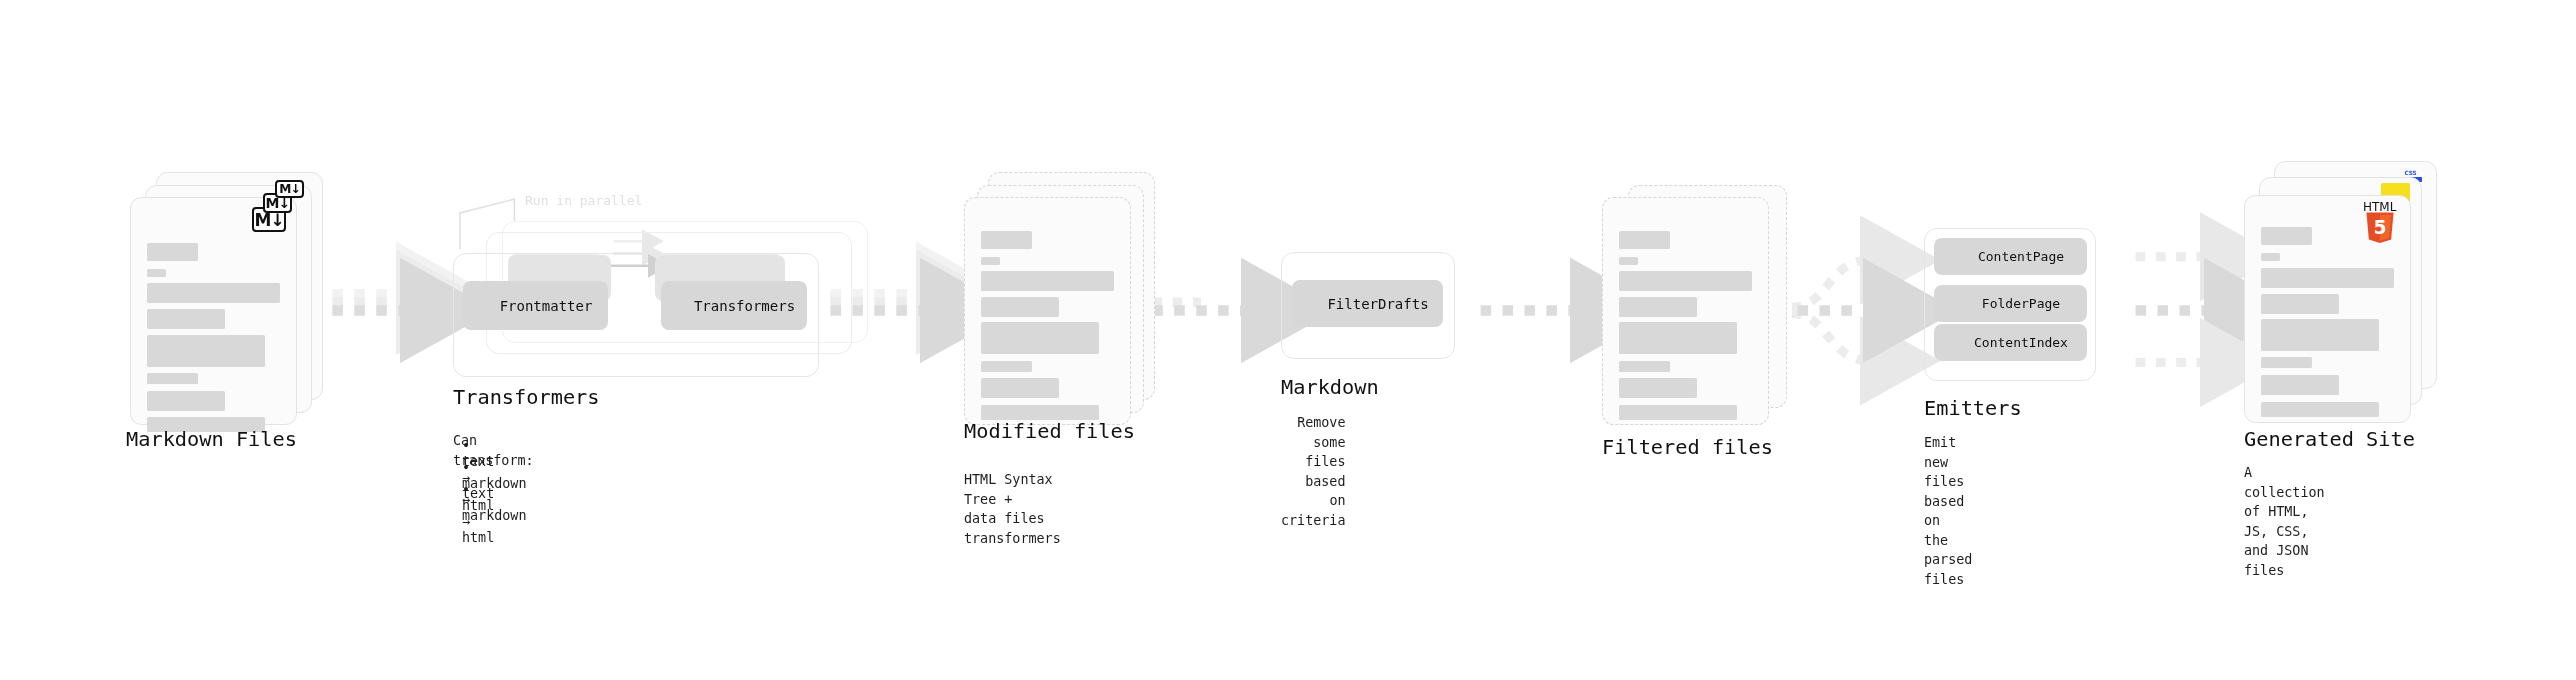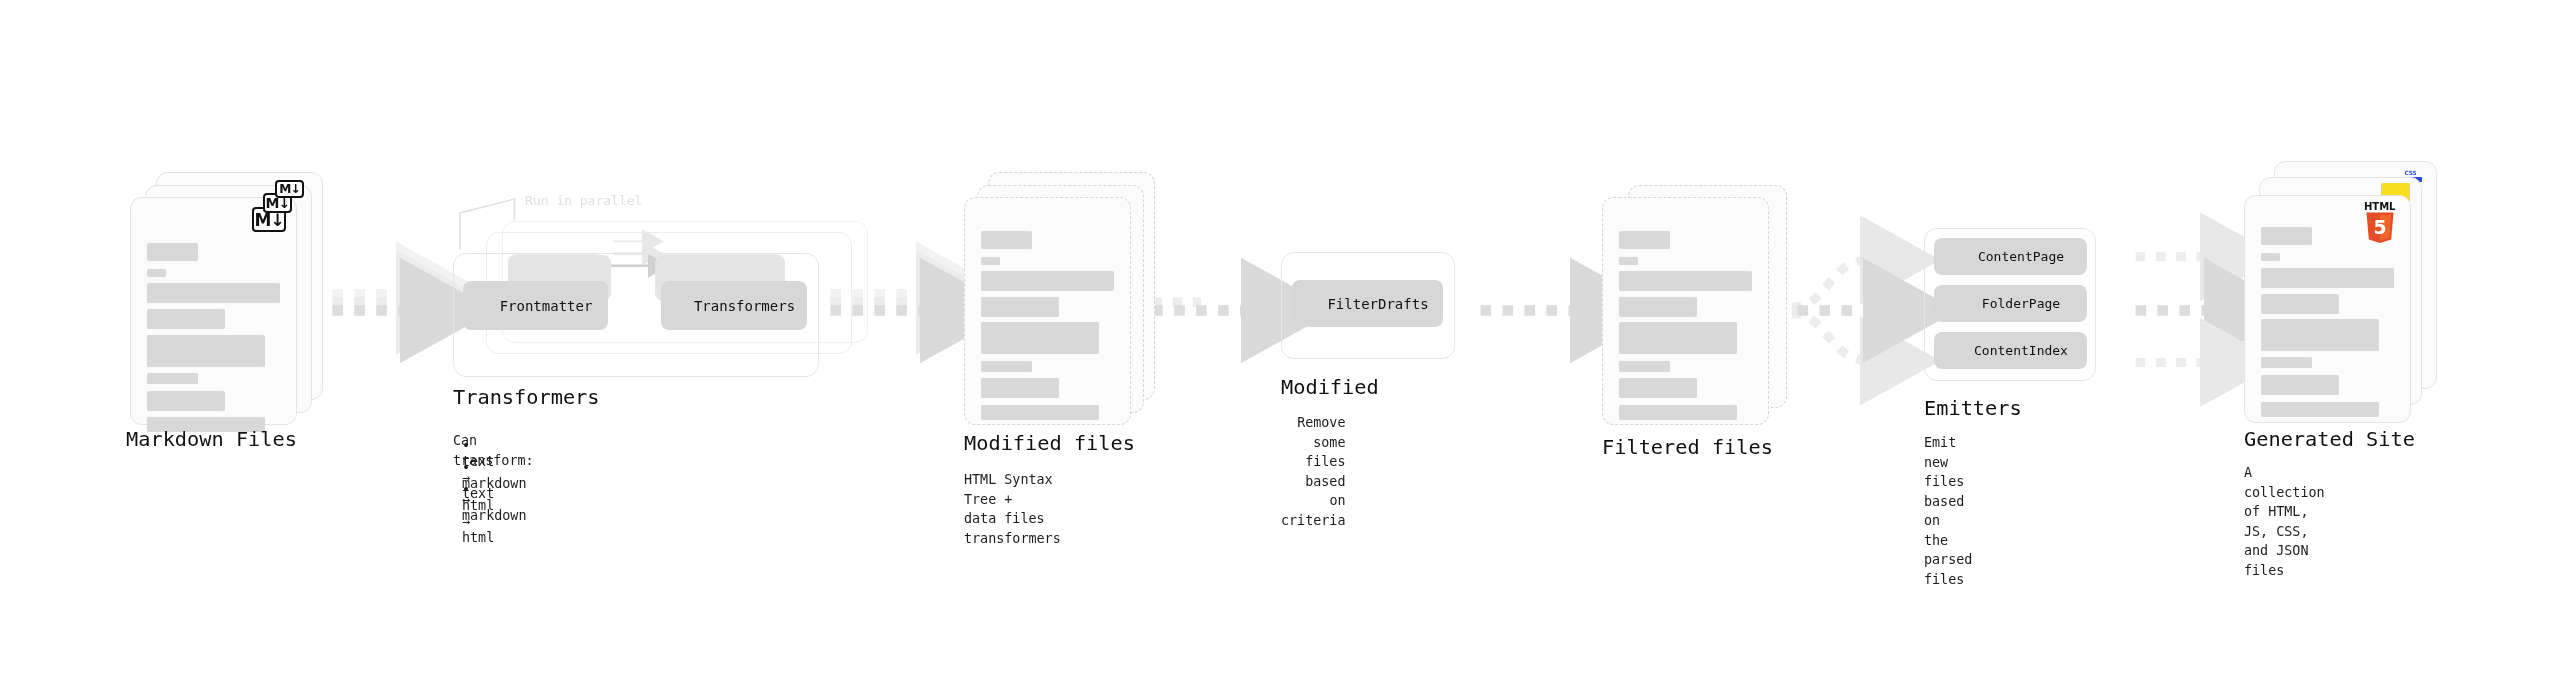--- a/index.html
+++ b/index.html
@@ -235,29 +235,29 @@
   <div class="file-card dashed" style="left:964px; top:197px; width:167px; height:228px;">
     <div class="bar" style="left:16.3px;top:32.5px;width:51px;height:18px;"></div>
     <div class="bar" style="left:16.3px;top:59px;width:18.7px;height:8.1px;"></div>
     <div class="bar" style="left:16.3px;top:73px;width:133px;height:20.3px;"></div>
     <div class="bar" style="left:16.3px;top:99px;width:78px;height:20.3px;"></div>
     <div class="bar" style="left:16.3px;top:124px;width:118px;height:32px;"></div>
     <div class="bar" style="left:16.3px;top:163px;width:51px;height:11.4px;"></div>
     <div class="bar" style="left:16.3px;top:180px;width:78px;height:20.3px;"></div>
     <div class="bar" style="left:16.3px;top:207px;width:118px;height:14.6px;"></div>
   </div>
-  <div class="stage-title" style="left:964px; top:431px;">Modified files</div>
+  <div class="stage-title" style="left:964px; top:419px;">Modified files</div>
   <div class="stage-desc" style="left:964px; top:470px;">HTML Syntax Tree +
 data files transformers</div>
 </div>
 
 <div class="stage">
   <div class="group-box" style="left:1281px; top:252px; width:174px; height:107px;"></div>
   <div class="pill" style="left:1292px; top:280px; width:151px; height:47px;">FilterDrafts</div>
-  <div class="stage-title" style="left:1281px; top:375px;">Modified</div>
+  <div class="stage-title" style="left:1281px; top:375px;">Markdown</div>
   <div class="stage-desc" style="left:1281px; top:413px;text-align:right;">Remove some files based
 on criteria</div>
 </div>
 
 <div class="stage">
   <div class="file-card dashed" style="left:1628px; top:185px; width:159px; height:223px;"></div>
   <div class="file-card dashed" style="left:1602px; top:197px; width:167px; height:228px;">
     <div class="bar" style="left:16.3px;top:32.5px;width:51px;height:18px;"></div>
     <div class="bar" style="left:16.3px;top:59px;width:18.7px;height:8.1px;"></div>
     <div class="bar" style="left:16.3px;top:73px;width:133px;height:20.3px;"></div>
@@ -267,21 +267,21 @@
     <div class="bar" style="left:16.3px;top:180px;width:78px;height:20.3px;"></div>
     <div class="bar" style="left:16.3px;top:207px;width:118px;height:14.6px;"></div>
   </div>
   <div class="stage-title" style="left:1602px; top:435px;">Filtered files</div>
 </div>
 
 <div class="stage">
   <div class="group-box" style="left:1924px; top:228px; width:172px; height:153px;"></div>
   <div class="pill" style="left:1934px; top:238px; width:153px; height:37px; font-size:13px;">ContentPage</div>
   <div class="pill" style="left:1934px; top:285px; width:153px; height:37px; font-size:13px;">FolderPage</div>
-  <div class="pill" style="left:1934px; top:332px; width:153px; height:37px; font-size:13px;">ContentIndex</div>
+  <div class="pill" style="left:1934px; top:324px; width:153px; height:37px; font-size:13px;">ContentIndex</div>
   <div class="stage-title" style="left:1924px; top:396px;">Emitters</div>
   <div class="stage-desc" style="left:1924px; top:433px;">Emit new files based on
 the parsed files</div>
 </div>
 
 <div class="stage">
   <div class="file-card" style="left:2274px; top:161px; width:163px; height:228px;">
 
     <div style="position:absolute; right:14px; top:6.5px; width:23px; height:13px;
                 display:flex; flex-direction:column; align-items:center; justify-content:flex-end;">
@@ -294,22 +294,22 @@
   <div class="file-card" style="left:2259px; top:177px; width:163px; height:228px;">
 
     <div style="position:absolute; right:11.4px; top:4.9px; width:28.4px; height:18.7px;
                 background:#f7df1e; border-radius:1.6px;"></div>
   </div>
 
   <div class="file-card" style="left:2244px; top:195px; width:167px; height:228px;">
 
     <div style="position:absolute; right:9.8px; top:6.5px; width:41px; height:42px;
                 display:flex; flex-direction:column; align-items:center;">
-      <div style="font-family:'DejaVu Sans','Liberation Sans',sans-serif; font-size:10px;
-                  font-weight:700; color:#111; line-height:8.1px; letter-spacing:0px;">HTML</div>
+      <div style="font-family:'DejaVu Sans','Liberation Sans',sans-serif; font-size:12px;
+                  font-weight:400; color:#111; line-height:8.1px; letter-spacing:0px;">HTML</div>
       <svg width="36" height="36" viewBox="0 0 44 44" style="margin-top:0.8px;" xmlns="http://www.w3.org/2000/svg">
         <path d="M4,2 L40,2 L36.8,38 L22,42.5 L7.2,38 Z" fill="#e44d26"></path>
         <path d="M22,5.2 L22,39.4 L34,35.8 L36.6,5.2 Z" fill="#f16529"></path>
         <text x="22" y="31" text-anchor="middle" font-family="DejaVu Sans, Liberation Sans, sans-serif" font-size="25" font-weight="700" fill="#ffffff">5</text>
       </svg>
     </div>
 
     <div class="bar" style="left:16.3px;top:31px;width:51px;height:18px;"></div>
     <div class="bar" style="left:16.3px;top:57px;width:18.7px;height:8.1px;"></div>
     <div class="bar" style="left:16.3px;top:72px;width:133px;height:20.3px;"></div>

